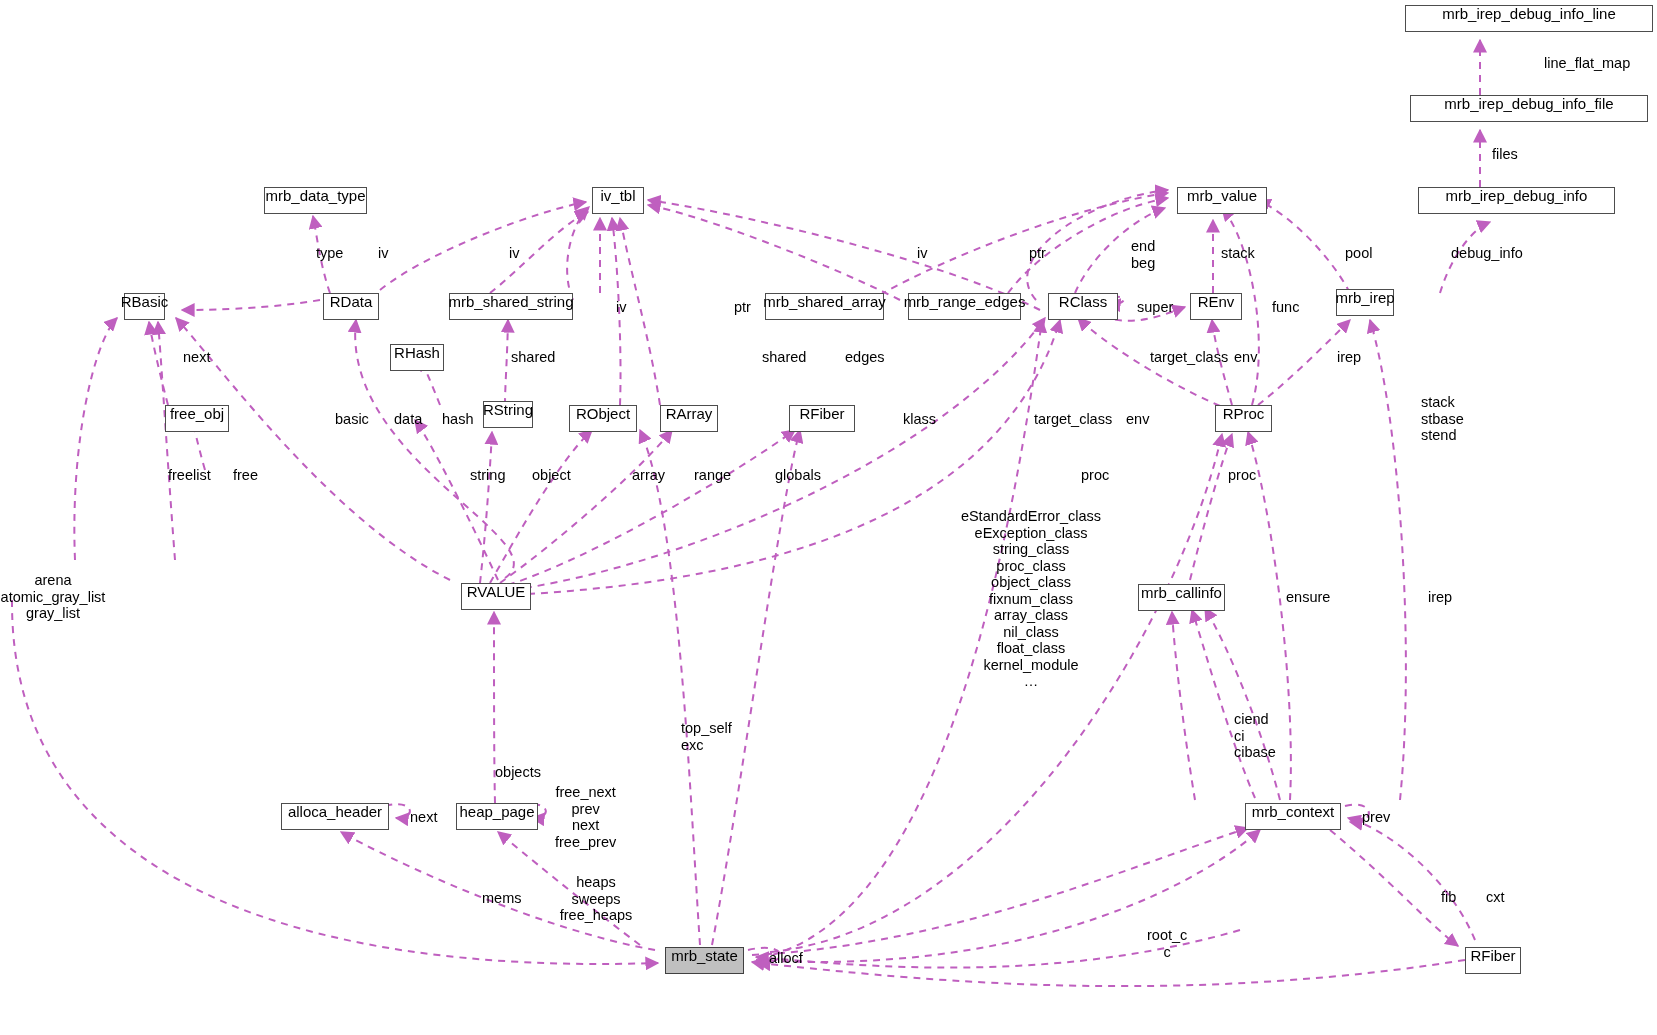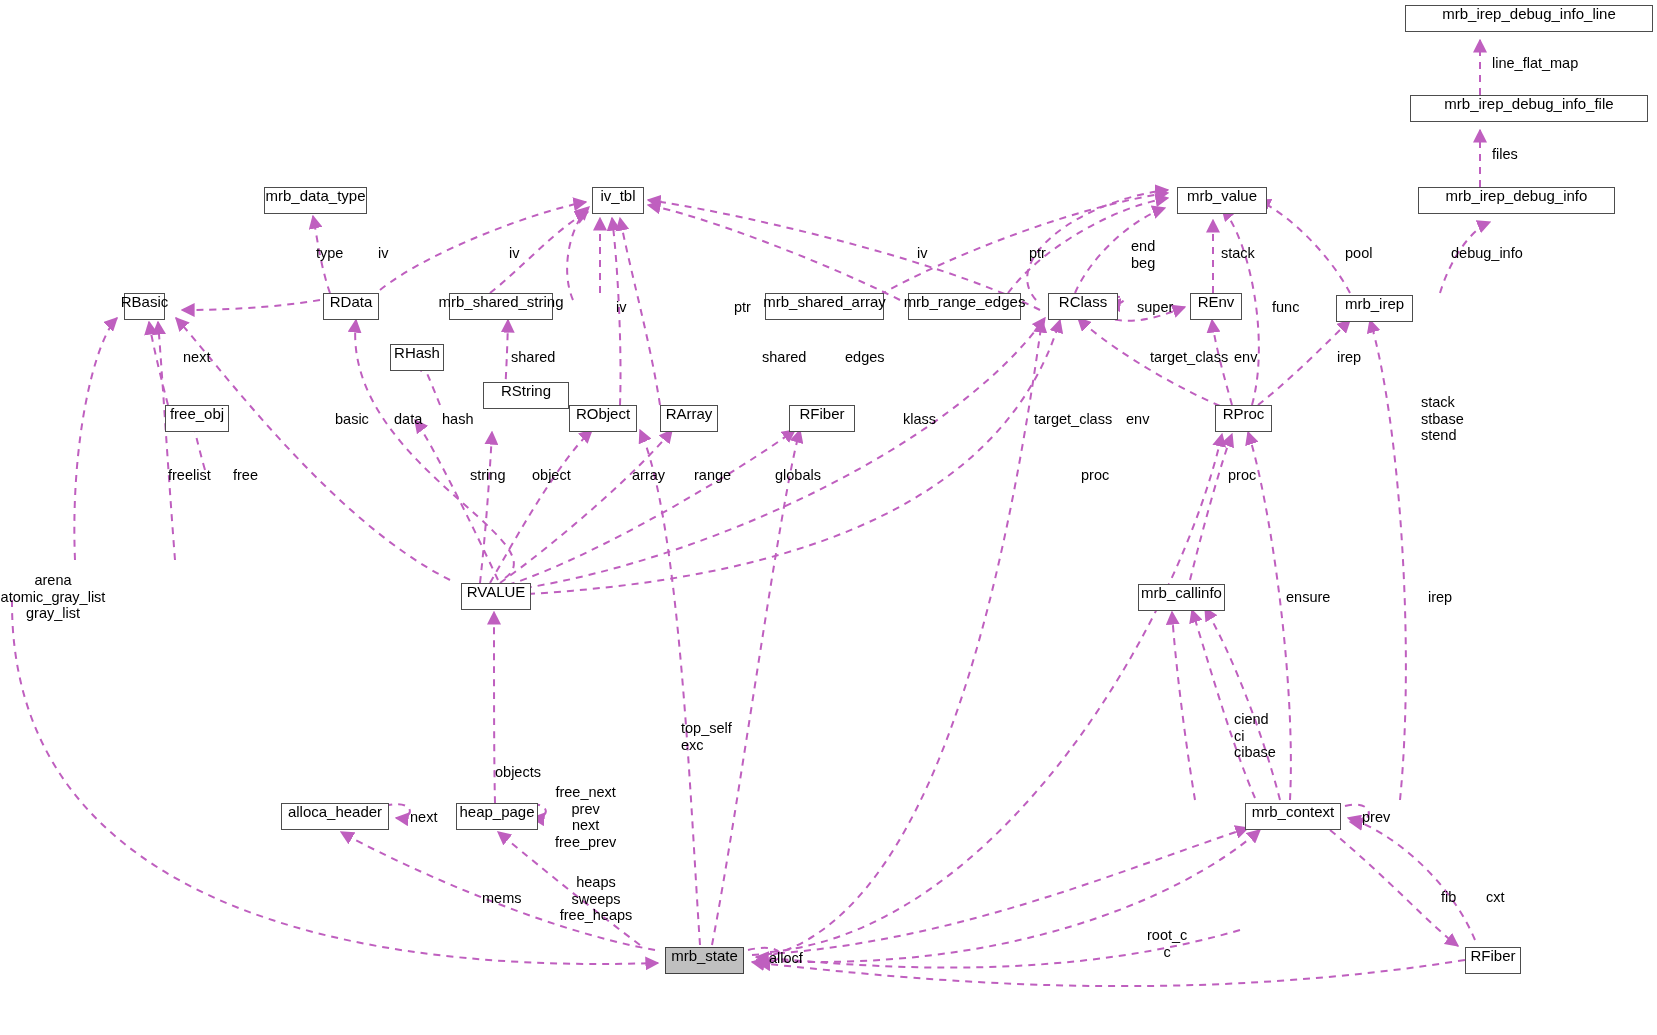--- a/index.html
+++ b/index.html
@@ -150,45 +150,45 @@
     </div>
   <div class="node" style="left:1177px;top:187px;width:90px;">
       <span>mrb_value</span>
     </div>
   <div class="node" style="left:124px;top:293px;width:41px;">
       <span>RBasic</span>
     </div>
   <div class="node" style="left:323px;top:293px;width:56px;">
       <span>RData</span>
     </div>
-  <div class="node" style="left:449px;top:293px;width:104px;">
+  <div class="node" style="left:449px;top:293px;width:124px;">
       <span>mrb_shared_string</span>
     </div>
   <div class="node" style="left:765px;top:293px;width:119px;">
       <span>mrb_shared_array</span>
     </div>
   <div class="node" style="left:908px;top:293px;width:113px;">
       <span>mrb_range_edges</span>
     </div>
   <div class="node" style="left:1048px;top:293px;width:70px;">
       <span>RClass</span>
     </div>
   <div class="node" style="left:1190px;top:293px;width:52px;">
       <span>REnv</span>
     </div>
-  <div class="node" style="left:1336px;top:295px;width:77px;">
+  <div class="node" style="left:1336px;top:289px;width:58px;">
       <span>mrb_irep</span>
     </div>
   <div class="node" style="left:390px;top:344px;width:54px;">
       <span>RHash</span>
     </div>
   <div class="node" style="left:165px;top:405px;width:64px;">
       <span>free_obj</span>
     </div>
-  <div class="node" style="left:483px;top:382px;width:86px;">
+  <div class="node" style="left:483px;top:401px;width:50px;">
       <span>RString</span>
     </div>
   <div class="node" style="left:569px;top:405px;width:68px;">
       <span>RObject</span>
     </div>
   <div class="node" style="left:660px;top:405px;width:58px;">
       <span>RArray</span>
     </div>
   <div class="node" style="left:789px;top:405px;width:66px;">
       <span>RFiber</span>
@@ -211,21 +211,21 @@
   <div class="node" style="left:1245px;top:803px;width:96px;">
       <span>mrb_context</span>
     </div>
   <div class="node hl" style="left:665px;top:947px;width:79px;">
       <span>mrb_state</span>
     </div>
   <div class="node" style="left:1465px;top:947px;width:56px;">
       <span>RFiber</span>
     </div>
 
-  <div class="elabel" style="left:1492px;top:55px;">line_flat_map</div>
+  <div class="elabel" style="left:1544px;top:55px;">line_flat_map</div>
   <div class="elabel" style="left:1492px;top:146px;">files</div>
   <div class="elabel" style="left:1451px;top:245px;">debug_info</div>
   <div class="elabel" style="left:1345px;top:245px;">pool</div>
   <div class="elabel" style="left:1131px;top:238px;white-space:pre;">end
 beg</div>
   <div class="elabel" style="left:1221px;top:245px;">stack</div>
   <div class="elabel" style="left:1029px;top:245px;">ptr</div>
   <div class="elabel" style="left:917px;top:245px;">iv</div>
   <div class="elabel" style="left:616px;top:299px;">iv</div>
   <div class="elabel" style="left:509px;top:245px;">iv</div>
@@ -255,20 +255,31 @@
   <div class="elabel" style="left:470px;top:467px;">string</div>
   <div class="elabel" style="left:532px;top:467px;">object</div>
   <div class="elabel" style="left:632px;top:467px;">array</div>
   <div class="elabel" style="left:694px;top:467px;">range</div>
   <div class="elabel" style="left:775px;top:467px;">globals</div>
   <div class="elabel" style="left:1081px;top:467px;">proc</div>
   <div class="elabel" style="left:1228px;top:467px;">proc</div>
   <div class="elabel ctr" style="left:53px;top:572px;white-space:pre;">arena
 atomic_gray_list
 gray_list</div>
+  <div class="elabel ctr" style="left:1031px;top:508px;white-space:pre;">eStandardError_class
+eException_class
+string_class
+proc_class
+object_class
+fixnum_class
+array_class
+nil_class
+float_class
+kernel_module
+…</div>
   <div class="elabel" style="left:1286px;top:589px;">ensure</div>
   <div class="elabel" style="left:1428px;top:589px;">irep</div>
   <div class="elabel" style="left:1234px;top:711px;white-space:pre;">ciend
 ci
 cibase</div>
   <div class="elabel" style="left:495px;top:764px;">objects</div>
   <div class="elabel" style="left:681px;top:720px;white-space:pre;">top_self
 exc</div>
   <div class="elabel" style="left:410px;top:809px;">next</div>
   <div class="elabel" style="left:555px;top:784px;white-space:pre;text-align:center;">free_next

